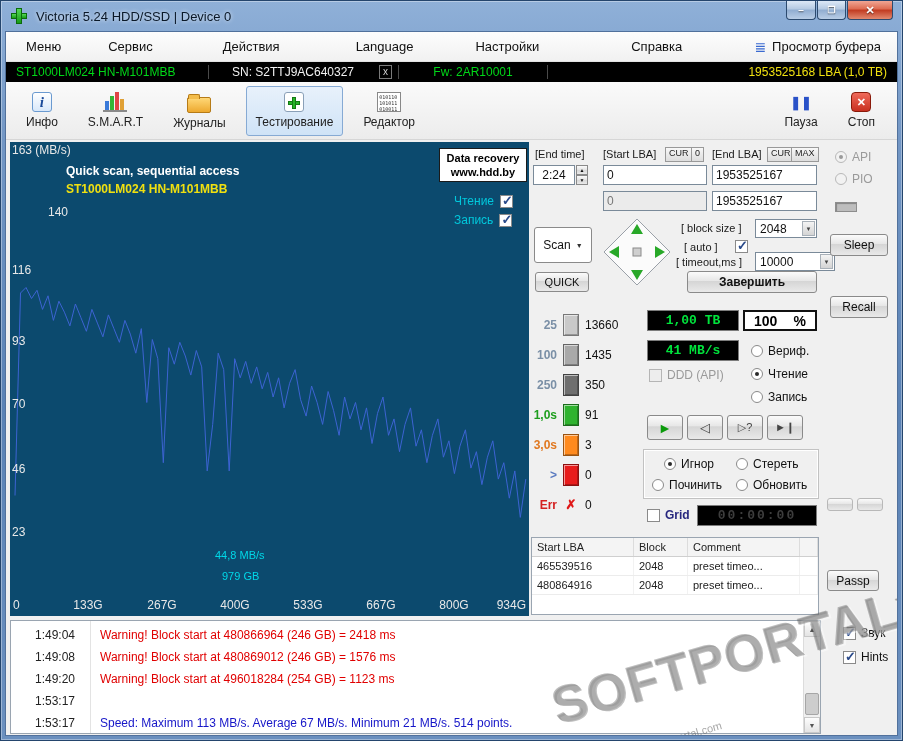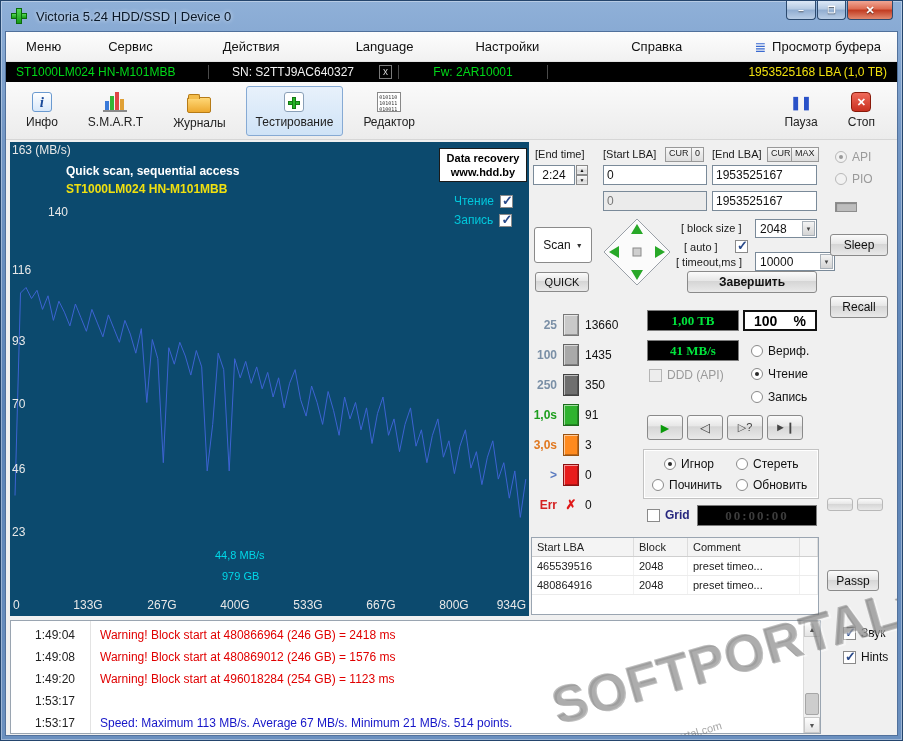--- a/index.html
+++ b/index.html
@@ -85,21 +85,21 @@
   .radio.dis{border-color:#b8b8b8;background:#f2f2f2;}
   .radio.dis.sel::after{background:#9a9a9a;}
   .btn{display:inline-flex;align-items:center;justify-content:center;background:linear-gradient(#fbfbfb,#e6e6e6 45%,#d5d5d5 46%,#e9e9e9);border:1px solid #8a8a8a;border-radius:3px;font-size:12px;color:#111;cursor:default;}
   .btn.dis{color:#aaa;border-color:#b8b8b8;}
   .xbtn{display:inline-block;font-size:9px;height:15px;line-height:11px;padding:0 3px;background:linear-gradient(#f8f8f8,#ddd);border:1px solid #999;border-radius:0;color:#222;}
   .inp{border:1px solid #7a8a99;background:#fff;font:12px "Liberation Sans",sans-serif;padding:1px 3px;color:#111;}
   .inp:disabled{background:#ebebeb;color:#777;}
   .lbl{font-size:11px;color:#1a1a1a;position:absolute;white-space:nowrap;}
   .combo{position:absolute;background:#fff;border:1px solid #7a8a99;display:flex;align-items:center;padding-left:4px;font-size:12px;color:#111;}
   .combo .da{position:absolute;right:1px;top:1px;bottom:1px;width:13px;background:linear-gradient(#f4f4f4,#d4d4d4);border:1px solid #a8b0b8;display:flex;align-items:center;justify-content:center;font-size:6px;color:#444;}
-  .lcd{position:absolute;background:#000;border:1px solid #7c7c7c;color:#00e43c;font-family:Liberation Serif, serif;font-weight:bold;font-size:13px;display:flex;align-items:center;justify-content:center;}
+  .lcd{position:absolute;background:#000;border:1px solid #7c7c7c;color:#00e43c;font-family:Liberation Mono, monospace;font-weight:bold;font-size:13px;display:flex;align-items:center;justify-content:center;}
   .lcd.dim{color:#3d3d3d;letter-spacing:2px;}
   .pct{position:absolute;background:#fff;border:2px solid #111;font-weight:bold;font-size:14px;color:#000;display:flex;align-items:center;justify-content:space-between;padding:0 9px;}
   .rlabel{position:absolute;display:flex;align-items:center;gap:5px;font-size:12px;color:#111;white-space:nowrap;}
   .rlabel.gray{color:#9a9a9a;}
 
   
   .ctrl{position:absolute;left:523px;top:110px;width:292px;height:474px;}
   .hist-label{position:absolute;width:26px;text-align:right;font-size:12px;font-weight:bold;}
   .hist-chip{position:absolute;width:16px;height:22px;border:1px solid rgba(0,0,0,.4);box-shadow:inset 1px 1px 0 rgba(255,255,255,.55),inset -1px -1px 0 rgba(0,0,0,.25);font-size:13px;font-weight:bold;color:#e01818;text-align:center;line-height:20px;}
   .hist-chip.noborder{border-color:transparent;box-shadow:none;}

